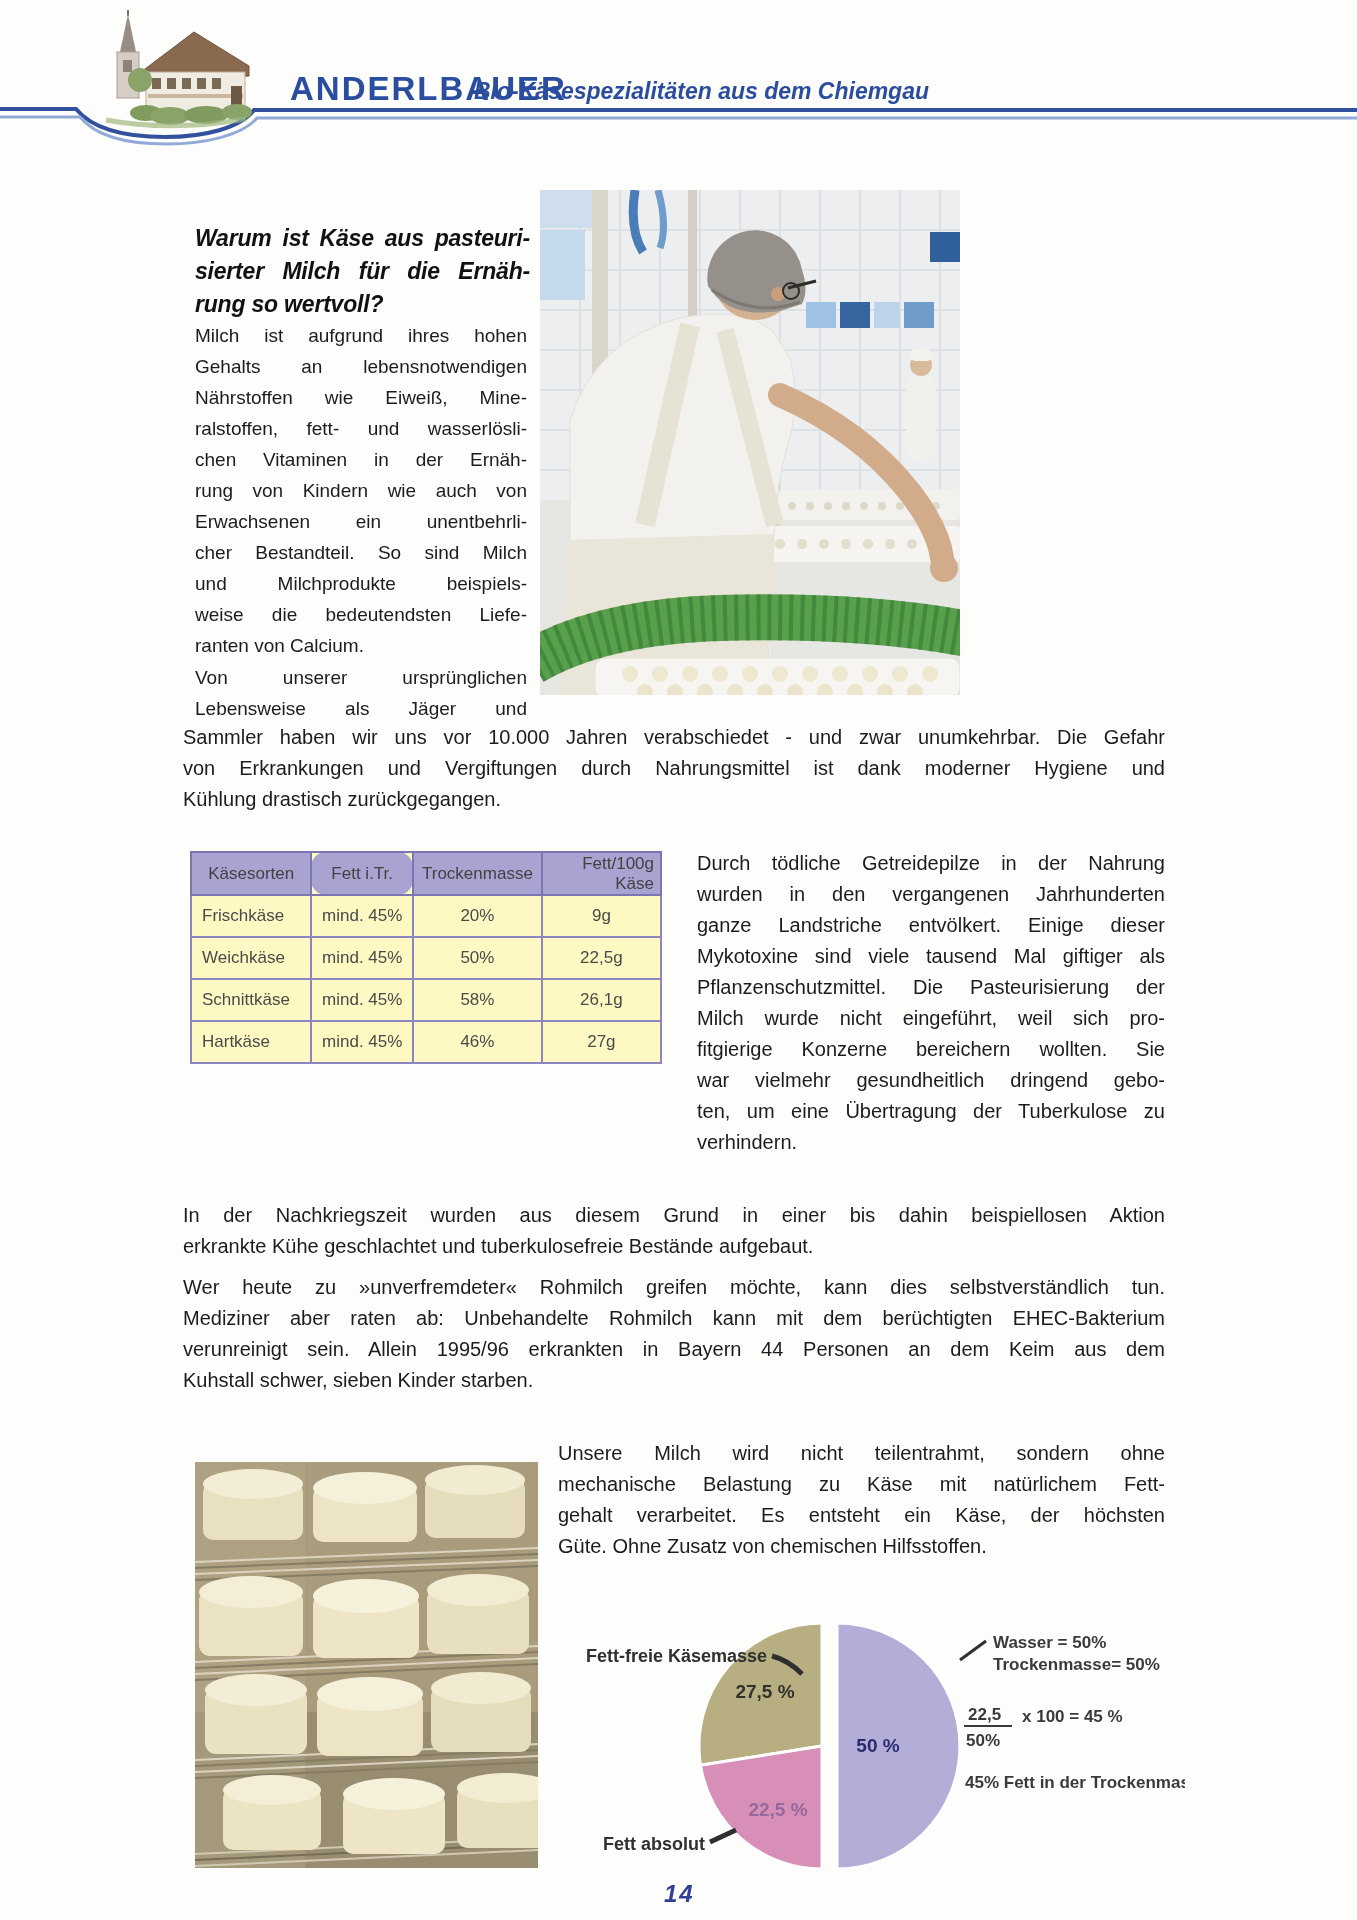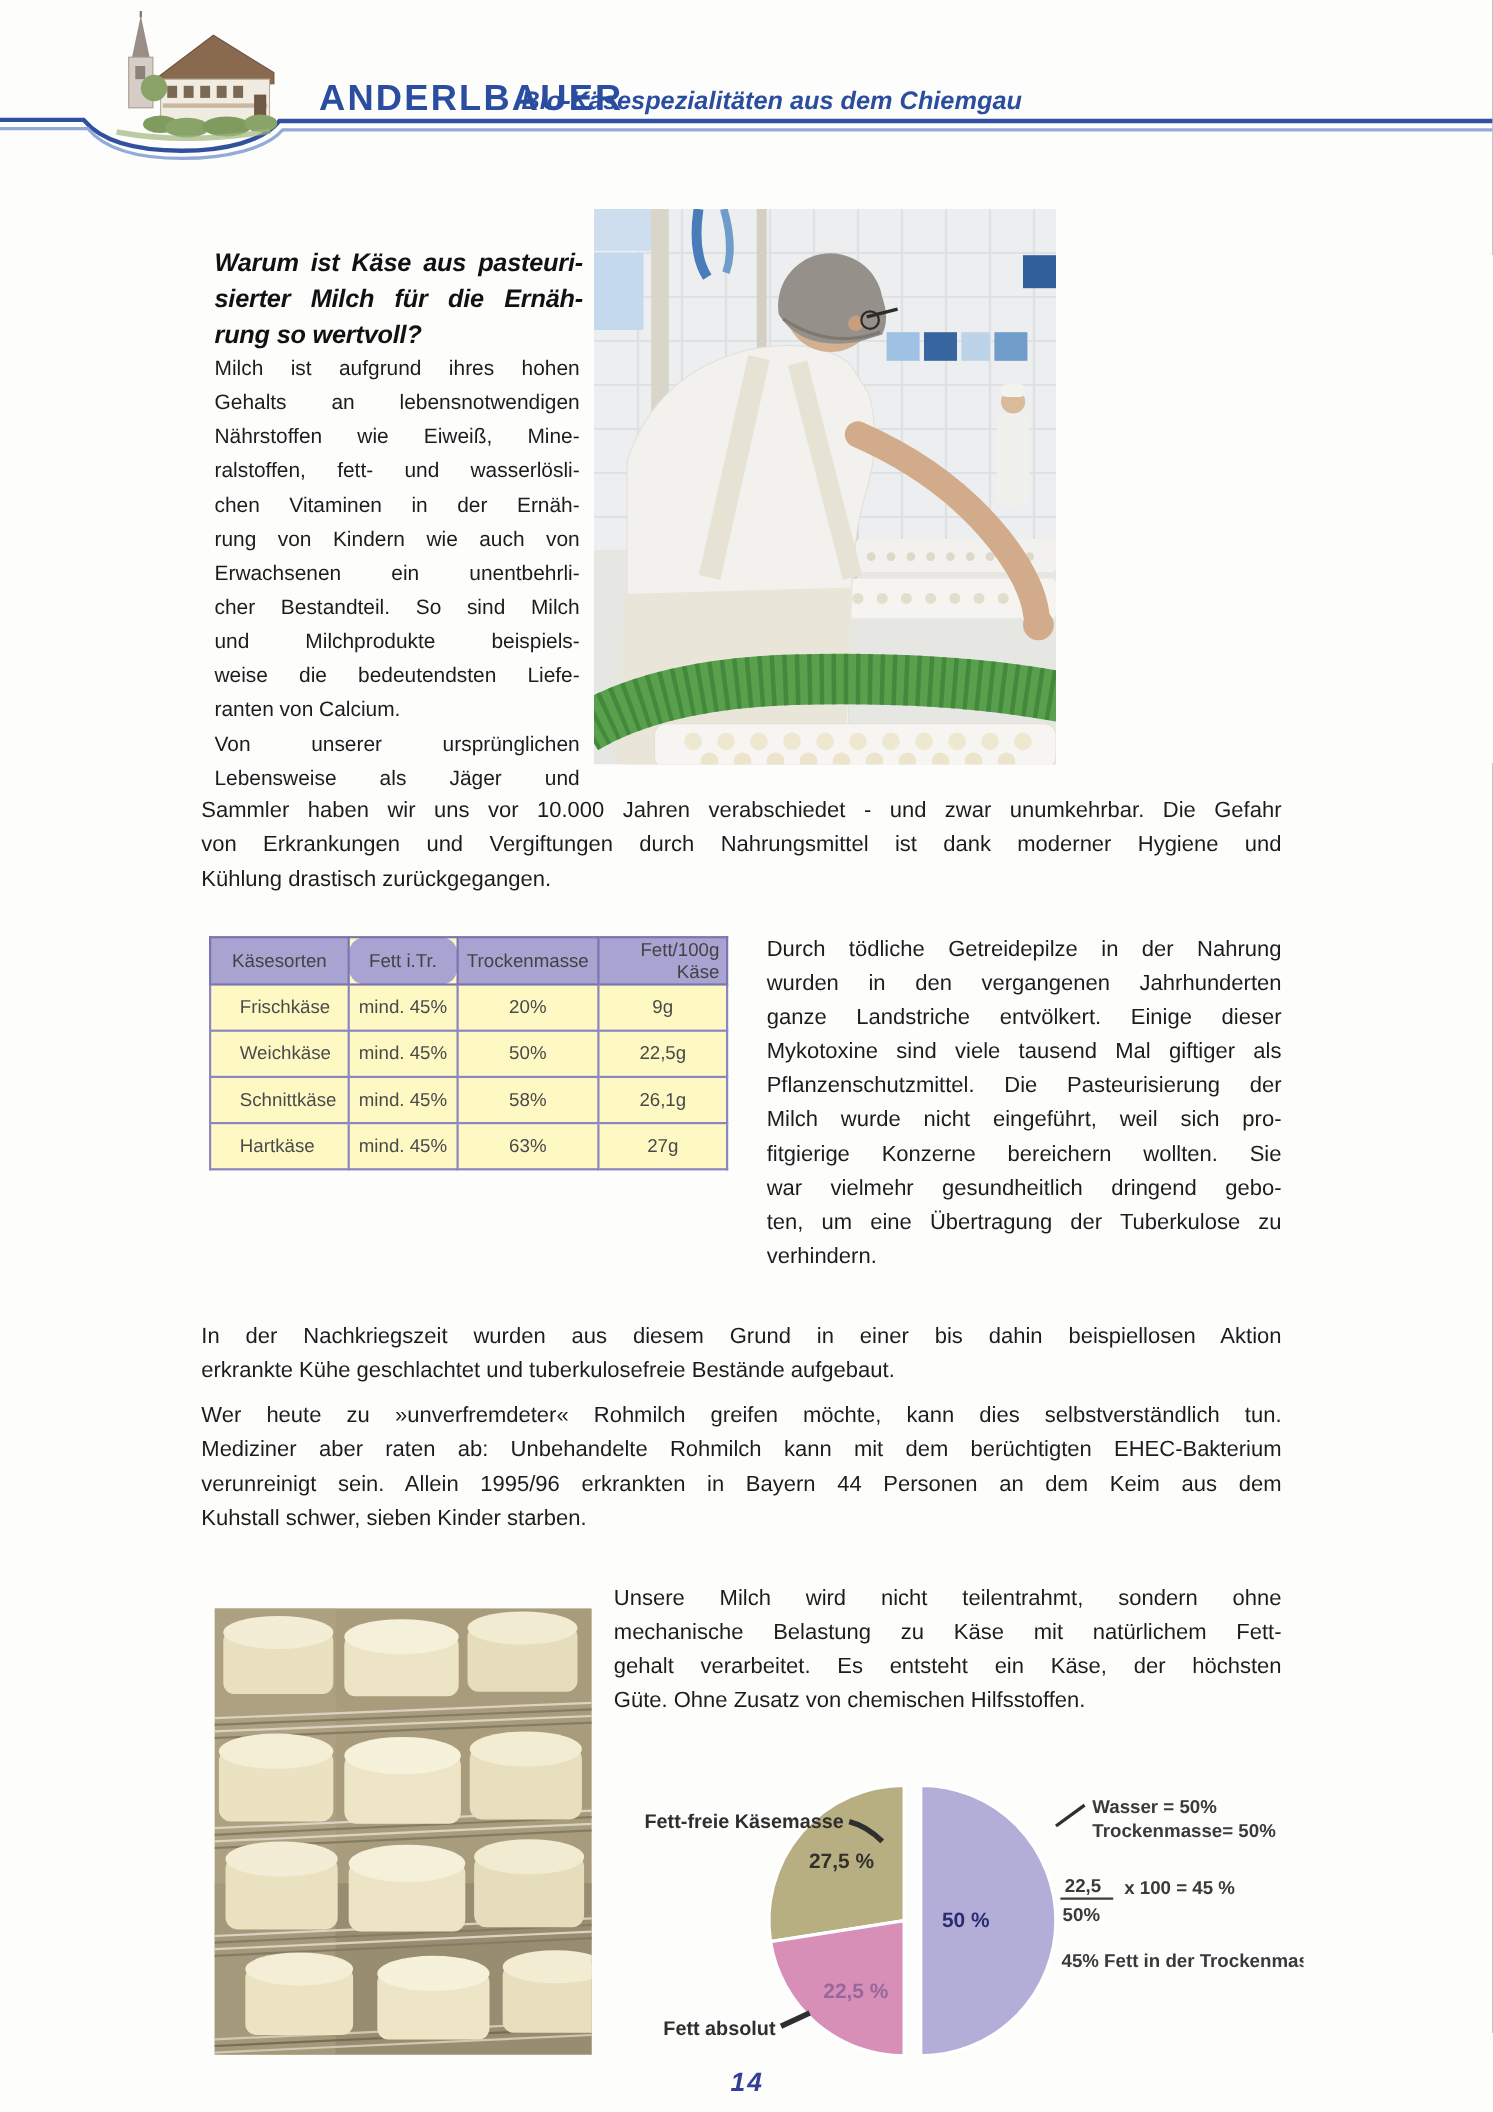--- a/index.html
+++ b/index.html
@@ -14,21 +14,21 @@
   .j{text-align:justify;text-align-last:justify;-moz-text-align-last:justify;}
   .bodytext{font-size:20px;line-height:31px;}
   .bodytext-sm{font-size:19px;line-height:31px;}
   .heading{font-size:23px;line-height:33px;font-weight:bold;font-style:italic;letter-spacing:-0.2px;color:#111;}
   
   table.cheese{border-collapse:collapse;background:#fef9c3;}
   table.cheese th{background:#a9a3d1;border:2px solid #7b75b2;color:#424242;font-weight:normal;
                   font-size:17px;height:41px;padding:0 6px;}
   table.cheese td{border:2px solid #8c86c0;color:#4a4a4a;font-size:17px;height:40px;
                   text-align:center;padding:0 6px;}
-  table.cheese td.lbl{text-align:left;padding-left:26px;}
+  table.cheese td.lbl{text-align:left;padding-left:10px;}
   .pagenum{font-size:24px;font-weight:bold;font-style:italic;color:#333f96;letter-spacing:2px;}
 </style>
 </head>
 <body>
 
 <div class="page">
 
   <svg class="abs" style="left:0;top:0;" width="1357" height="160" viewBox="0 0 1357 160">
     <path d="M0 109 H76 C95 132 132 137 165 137 C205 137 240 128 254 110 H1357" fill="none" stroke="#31519e" stroke-width="4"></path>
     <path d="M0 117 H80 C98 139 134 144 166 144 C206 144 243 135 257 118 H1357" fill="none" stroke="#93aad8" stroke-width="3"></path>
@@ -201,21 +201,21 @@
     </tr>
     <tr>
       <td class="lbl">Schnittkäse</td>
       <td>mind. 45%</td>
       <td>58%</td>
       <td>26,1g</td>
     </tr>
     <tr>
       <td class="lbl">Hartkäse</td>
       <td>mind. 45%</td>
-      <td>63%</td>
+      <td>46%</td>
       <td>27g</td>
     </tr>
   </tbody>
     </table>
 
   <div class="abs bodytext" style="left:697px;top:848px;width:468px;">
     <div class="line j">Durch tödliche Getreidepilze in der Nahrung</div>
     <div class="line j">wurden in den vergangenen Jahrhunderten</div>
     <div class="line j">ganze Landstriche entvölkert. Einige dieser</div>
     <div class="line j">Mykotoxine sind viele tausend Mal giftiger als</div>

